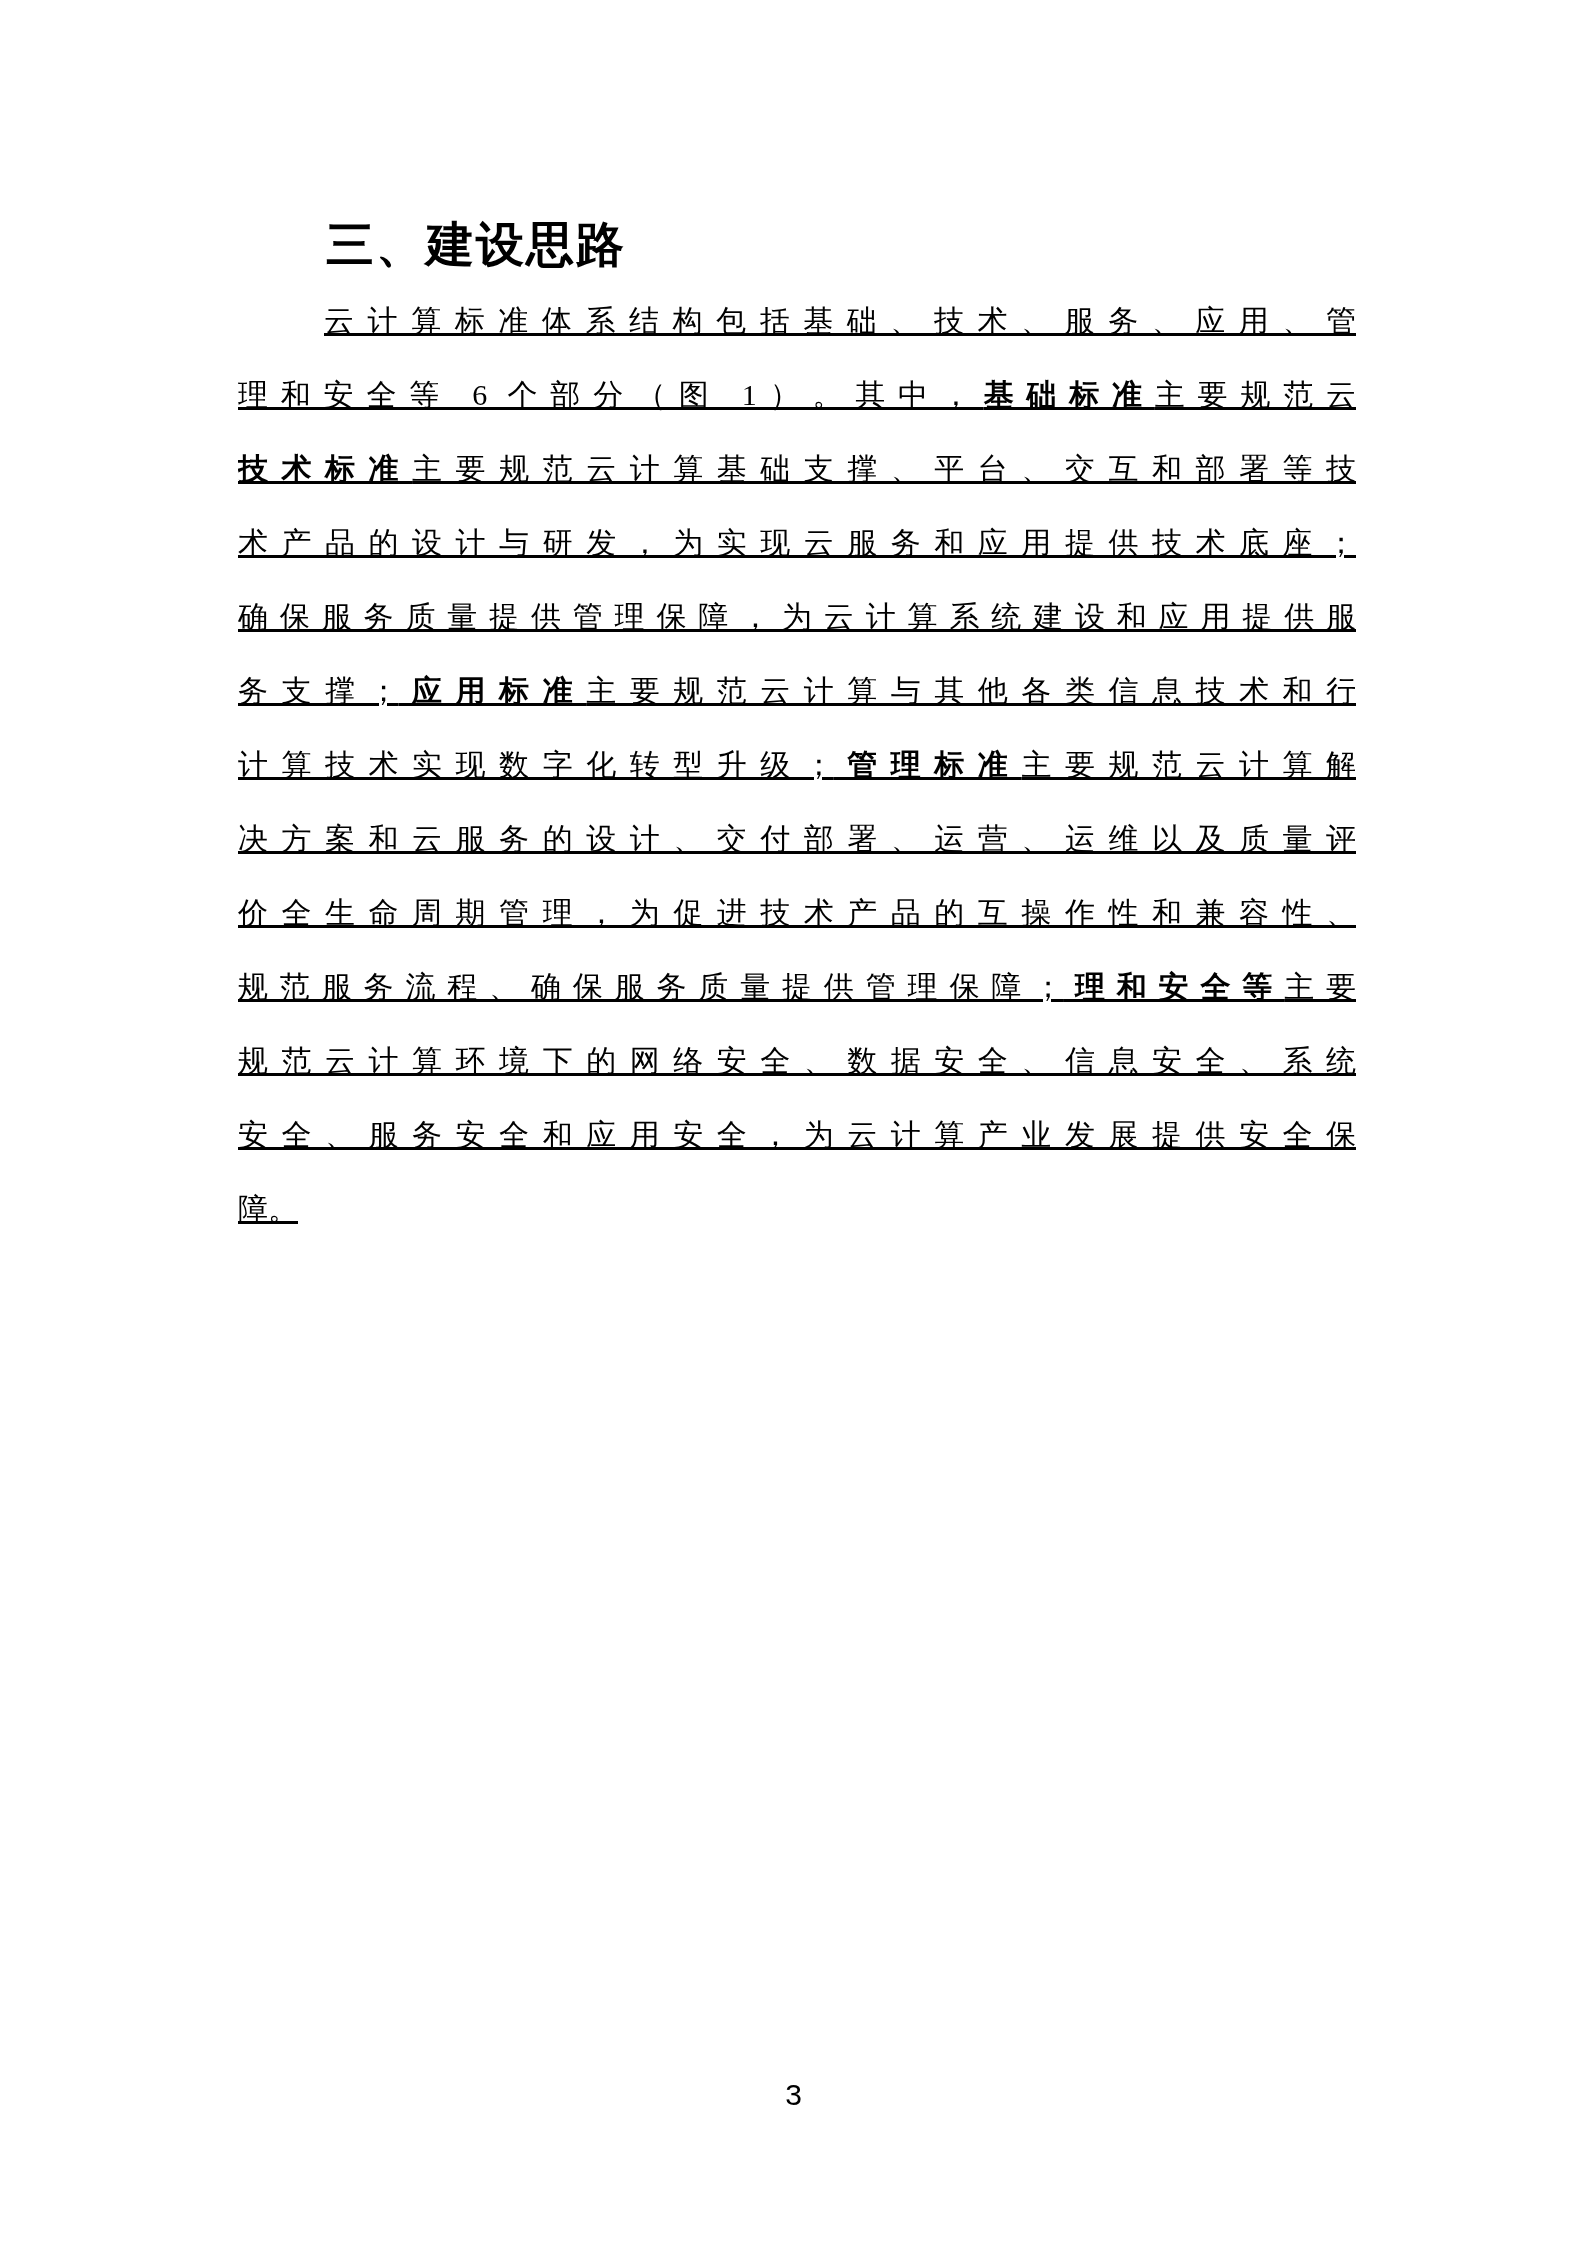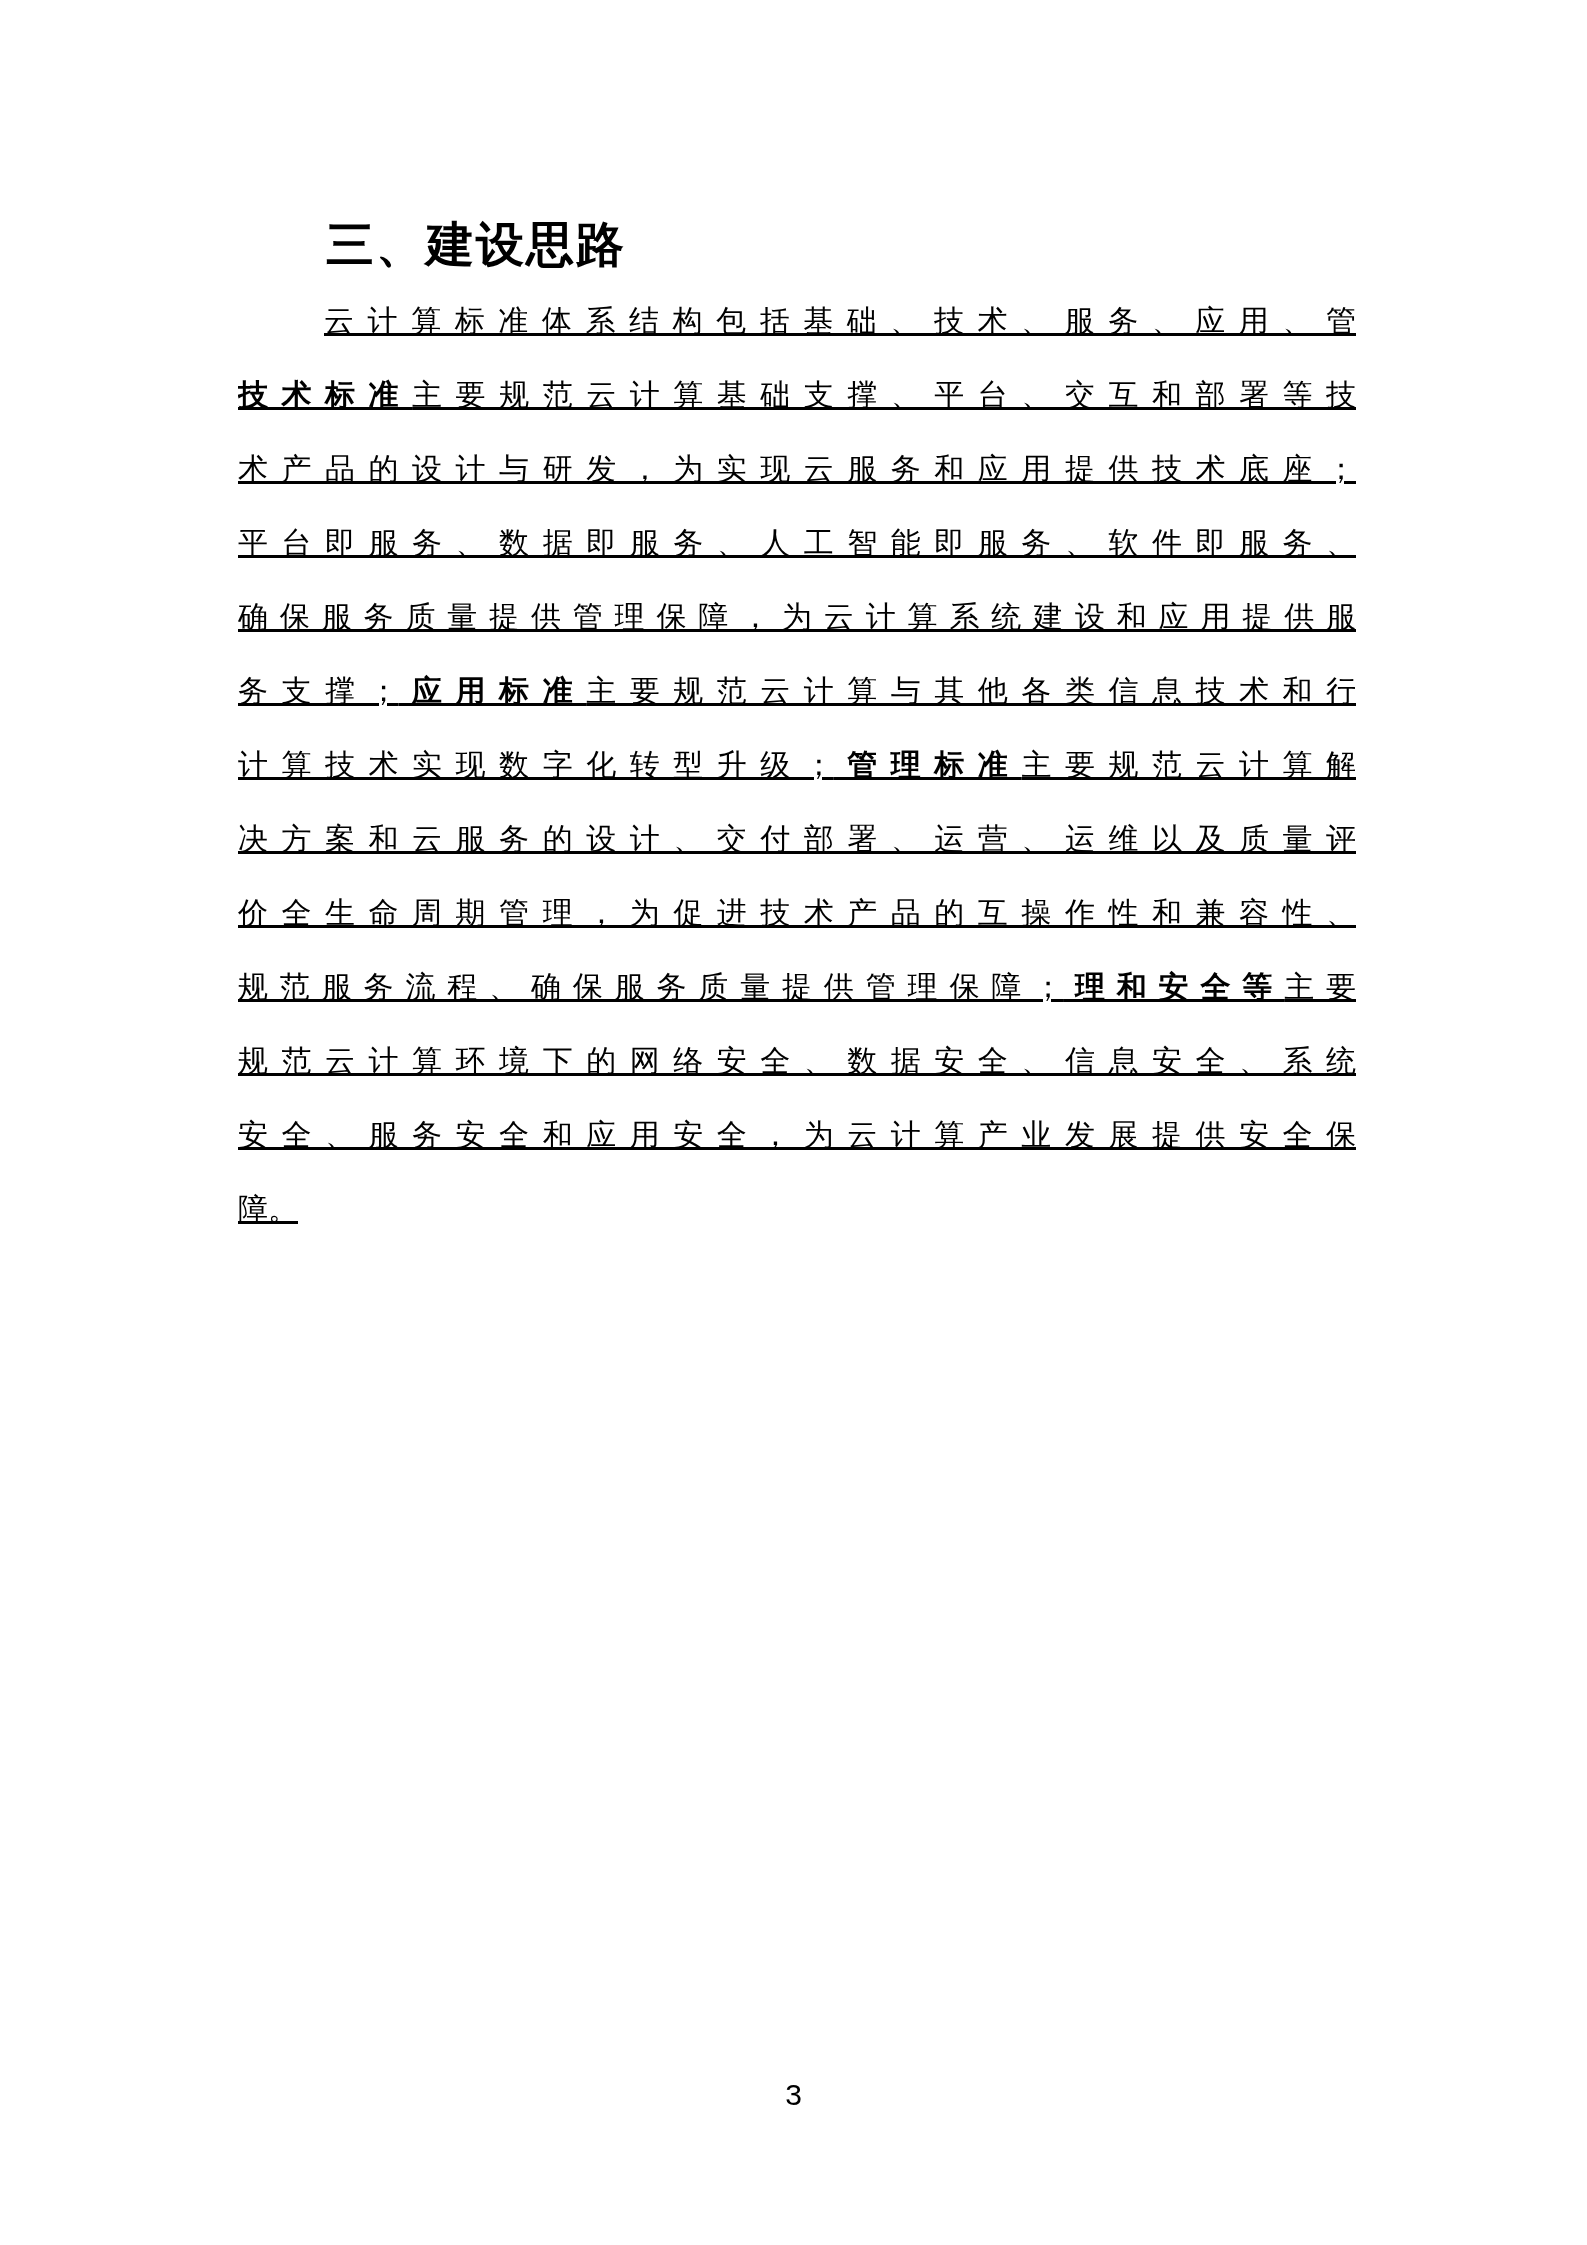--- a/index.html
+++ b/index.html
@@ -76,23 +76,23 @@
   }
 </style>
 </head>
 <body>
 
 <div class="page">
   <div class="content">
     <div class="h1">三、建设思路</div>
     <div class="paragraph">
         <div class="line indent"><span>云计算标准体系结构包括基础、技术、服务、应用、管</span></div>
+        <div class="line"><span>理和安全等 6 个部分（图 1）。其中，</span><span class="b">基础标准</span><span>主要规范云</span></div>
         <div class="line"><span class="b">技术标准</span><span>主要规范云计算基础支撑、平台、交互和部署等技</span></div>
         <div class="line"><span>术产品的设计与研发，为实现云服务和应用提供技术底座；</span></div>
-        <div class="line"><span>平台即服务、数据即服务、人工智能即服务、软件即服务、</span></div>
         <div class="line"><span>确保服务质量提供管理保障，为云计算系统建设和应用提供服</span></div>
         <div class="line"><span>务支撑；</span><span class="b">应用标准</span><span>主要规范云计算与其他各类信息技术和行</span></div>
         <div class="line"><span>计算技术实现数字化转型升级；</span><span class="b">管理标准</span><span>主要规范云计算解</span></div>
         <div class="line"><span>决方案和云服务的设计、交付部署、运营、运维以及质量评</span></div>
         <div class="line"><span>价全生命周期管理，为促进技术产品的互操作性和兼容性、</span></div>
         <div class="line"><span>规范服务流程、确保服务质量提供管理保障；</span><span class="b">理和安全等</span><span>主要</span></div>
         <div class="line"><span>规范云计算环境下的网络安全、数据安全、信息安全、系统</span></div>
         <div class="line"><span>安全、服务安全和应用安全，为云计算产业发展提供安全保</span></div>
         <div class="line last"><span>障。</span></div>
       </div>

